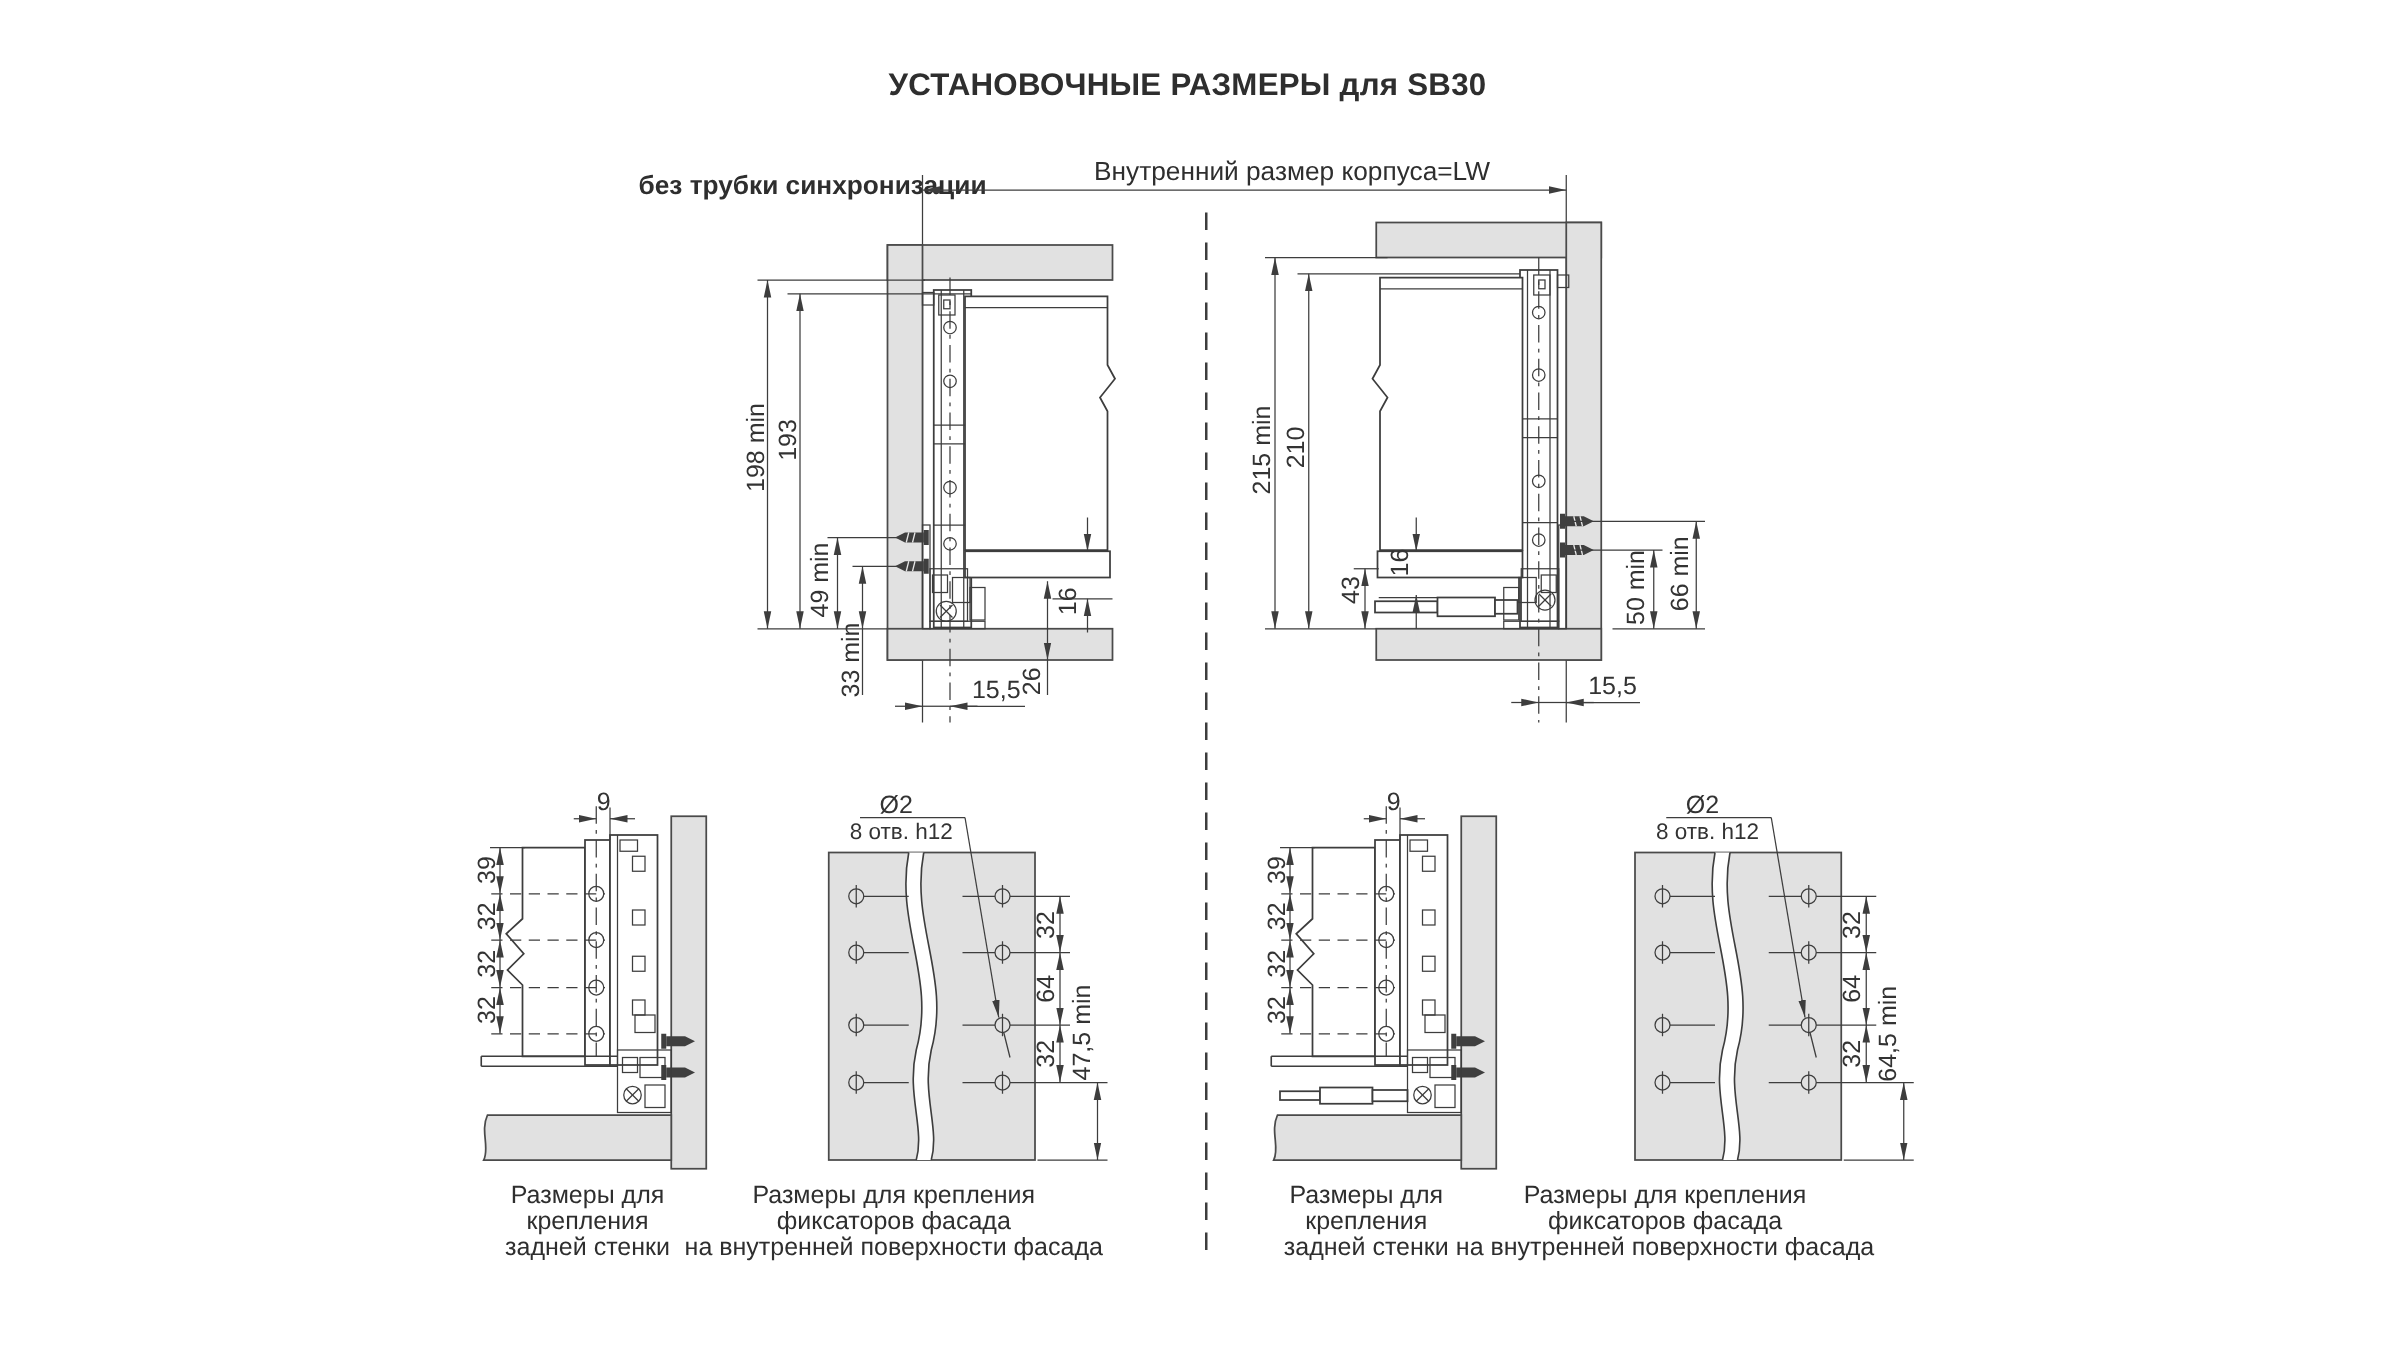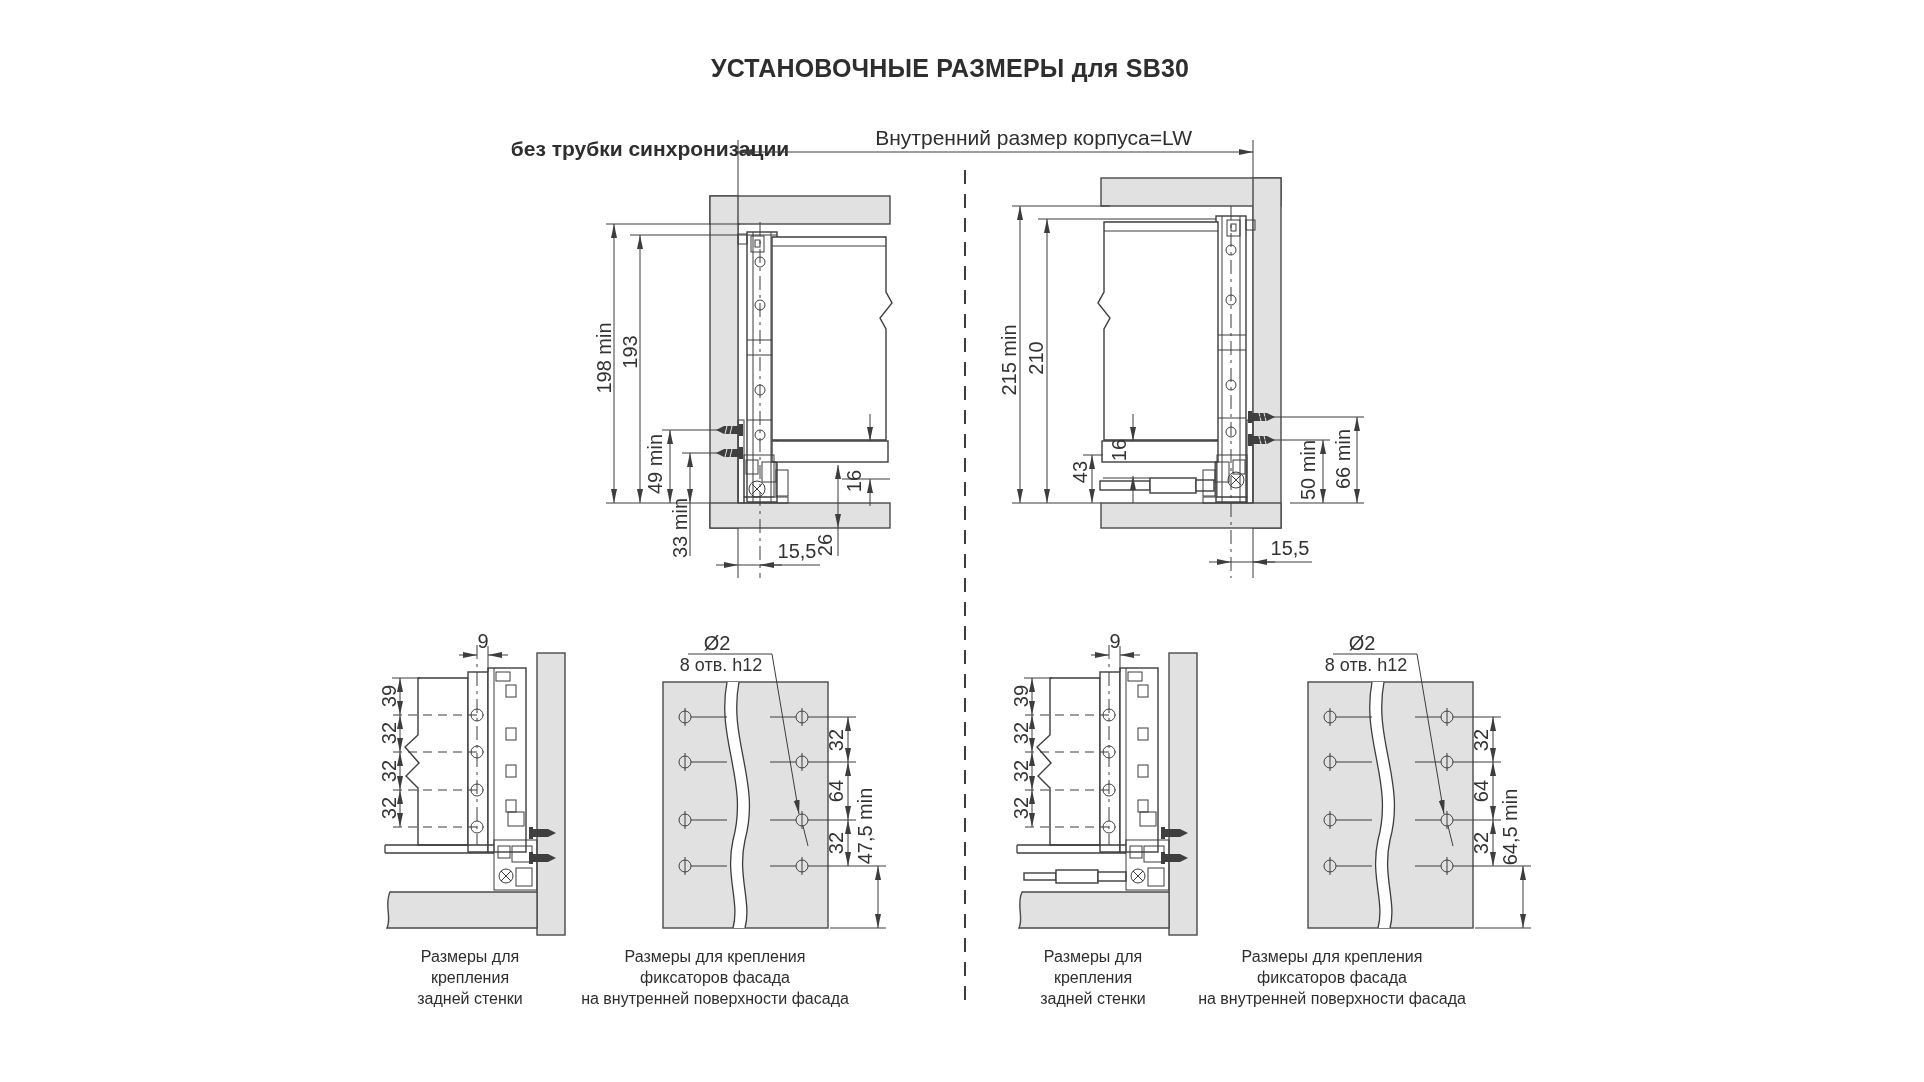--- a/index.html
+++ b/index.html
@@ -2,21 +2,21 @@
 <html><head>
 <meta charset="utf-8">
 <style>
   html,body{margin:0;padding:0;background:#fff;}
   #stage{position:relative;width:1904px;height:1082px;background:#ffffff;overflow:hidden;
          font-family:"Liberation Sans",sans-serif;color:#2e2e2e;}
   .abs{position:absolute;}
   .ttl{font-size:25px;font-weight:bold;text-align:center;letter-spacing:.2px;}
   .sub{font-size:21px;font-weight:bold;text-align:center;}
   .lw{font-size:21px;text-align:right;}
-  .cap{font-size:16px;line-height:21px;text-align:center;}
+  .cap{font-size:20px;line-height:21px;text-align:center;}
   svg text{font-family:"Liberation Sans",sans-serif;font-size:20px;fill:#333;}
   svg text.small{font-size:18px;}
   .panel{fill:#e1e1e1;stroke:#4a4a4a;stroke-width:1.4;}
   .white{fill:#ffffff;stroke:#3d3d3d;stroke-width:1.4;}
   .ln{stroke:#3d3d3d;stroke-width:1.3;fill:none;}
   .thin{stroke:#3d3d3d;stroke-width:1;fill:none;}
   .dim{stroke:#3d3d3d;stroke-width:1;fill:none;}
   .cl{stroke:#3d3d3d;stroke-width:1;fill:none;stroke-dasharray:14 5 3 5;}
   .dash{stroke:#3d3d3d;stroke-width:1;fill:none;stroke-dasharray:9 6;}
   .divider{stroke:#3d3d3d;stroke-width:2;fill:none;stroke-dasharray:14 10;}

